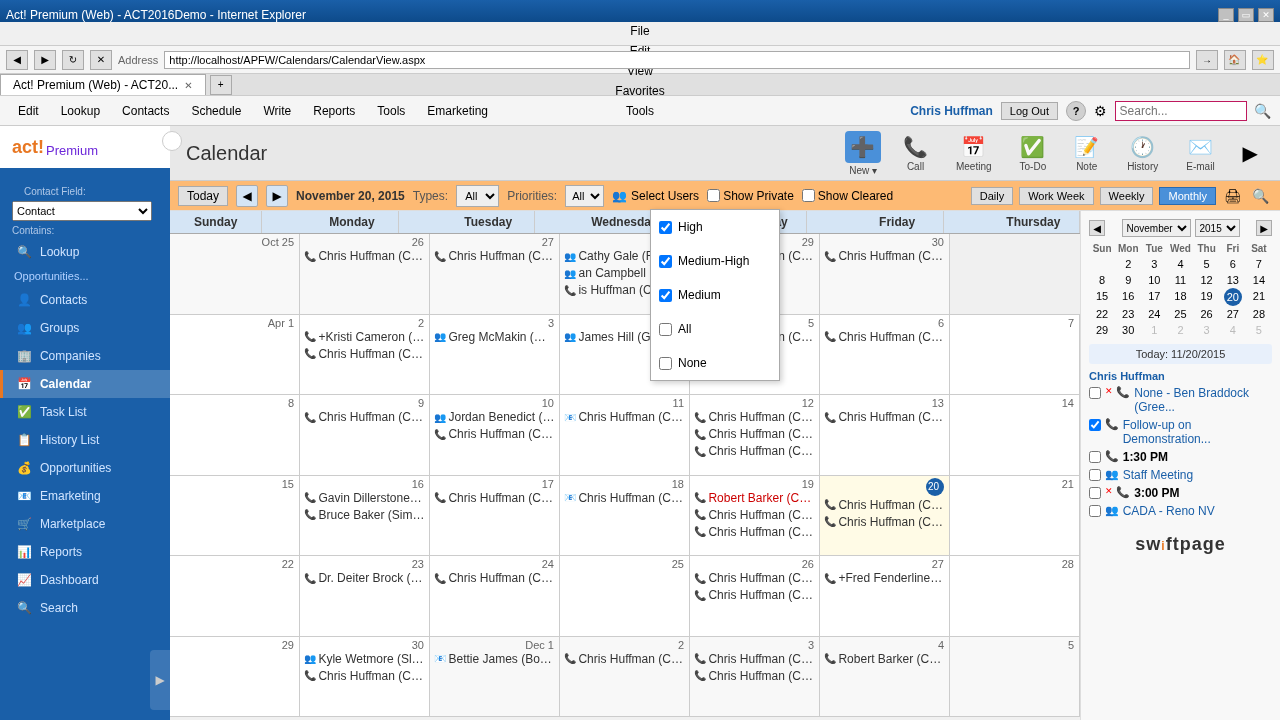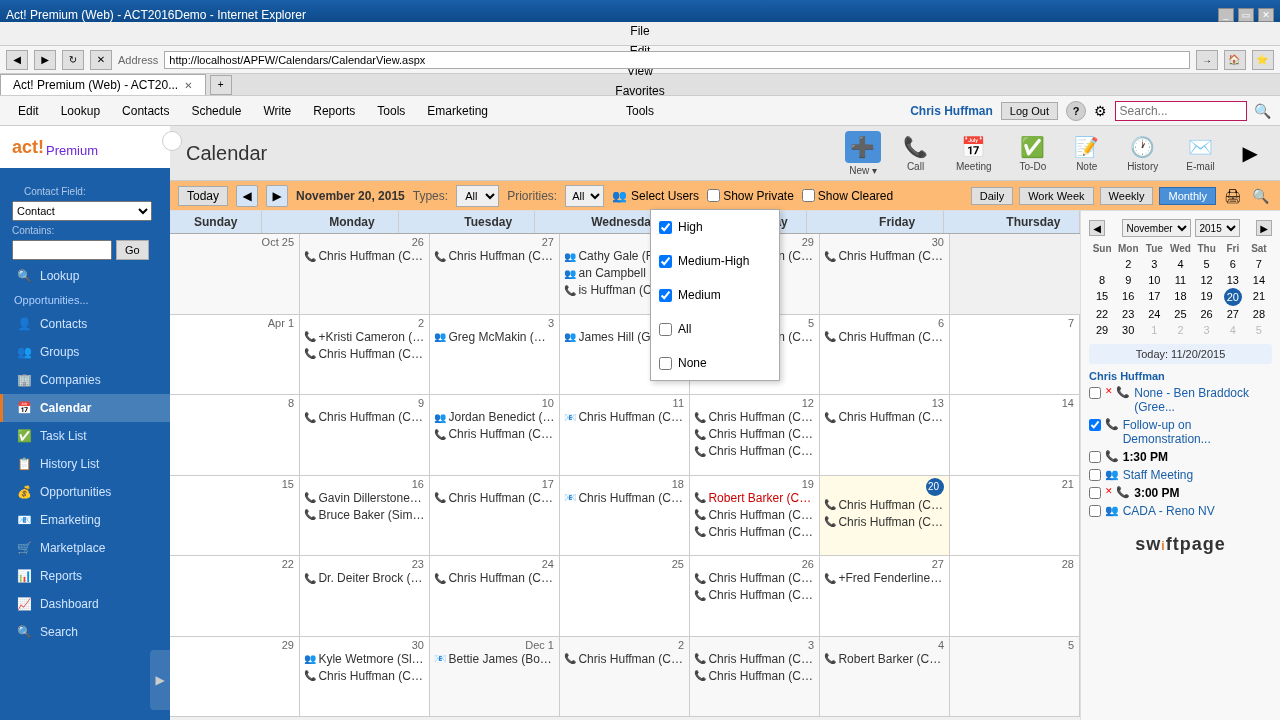--- a/index.html
+++ b/index.html
@@ -306,24 +306,20 @@
     </div>
     <div class="sidebar-collapse-btn">«</div>
 
     <div style="padding:6px 12px 2px;">
       <div class="sidebar-label">Contact Field:</div>
       <select class="contact-select">
         <option>Contact</option>
       </select>
     </div>
     <div class="contains-label">Contains:</div>
-    <div class="contains-input-row">
-      <input class="contains-input" type="text" value="" style="">
-      <button class="go-btn">Go</button>
-    </div>
 
     <div class="sidebar-nav-item">
       <span>🔍</span>
       <span>Lookup</span>
     </div>
 
     <div class="sidebar-extra">Opportunities...</div>
 
     <div class="sidebar-nav-item">
       <span>👤</span>

